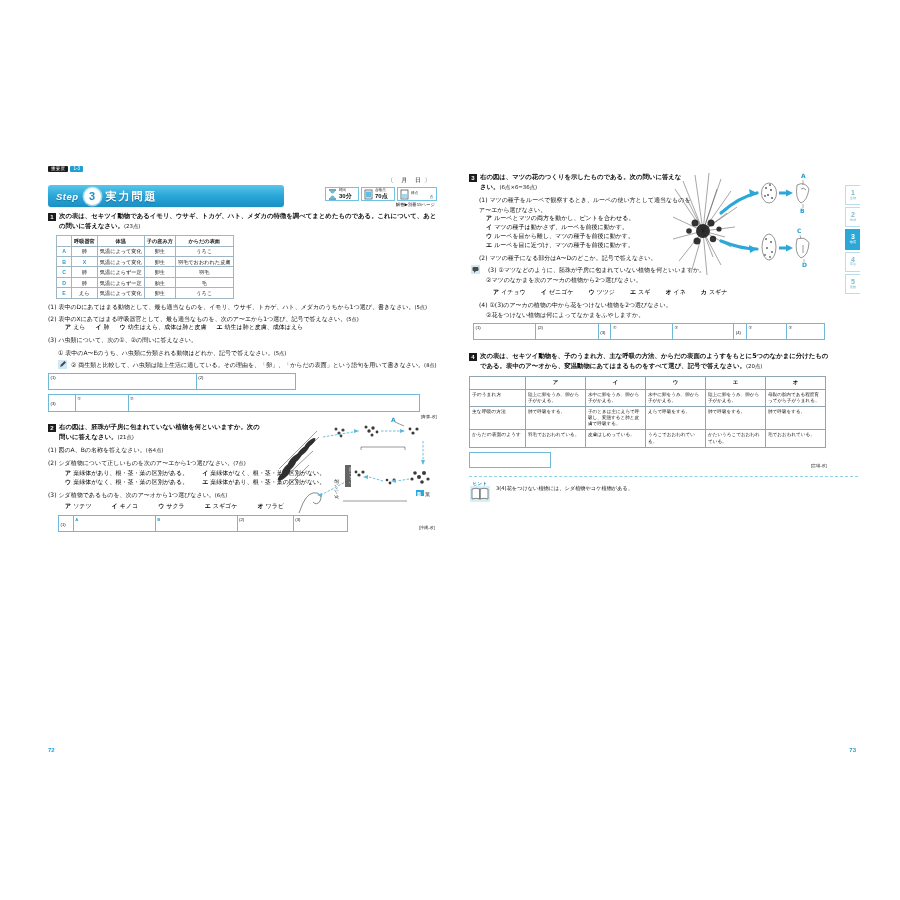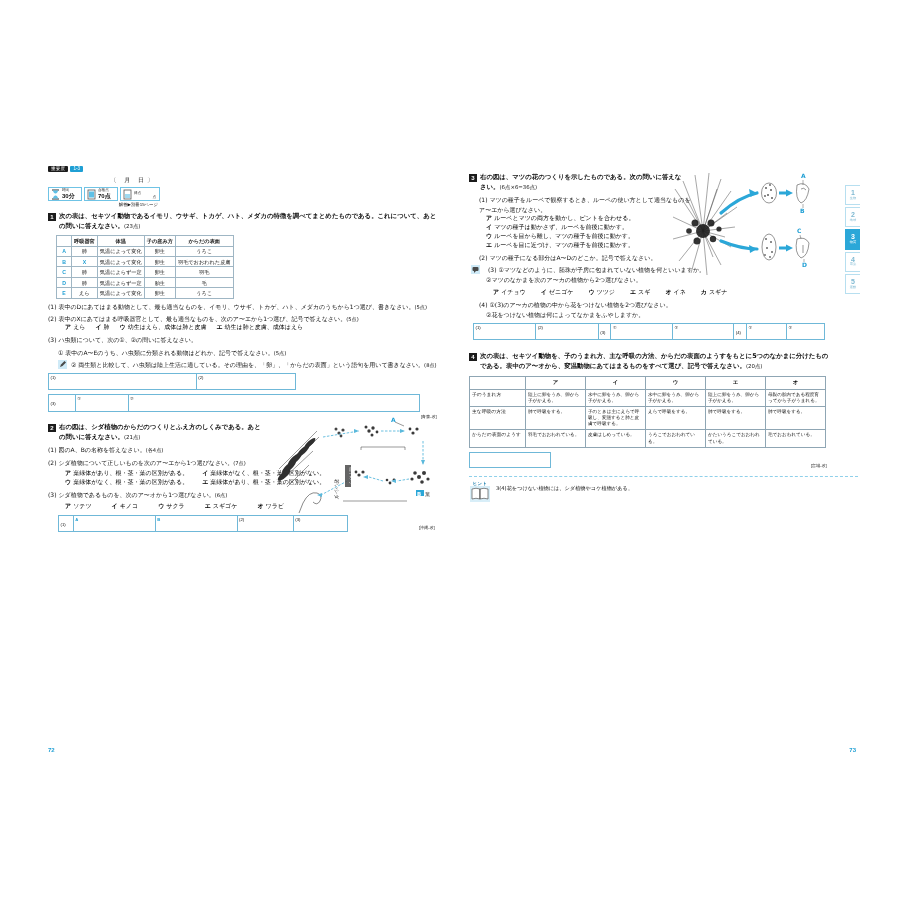--- a/index.html
+++ b/index.html
@@ -346,20 +346,25 @@
   <div class="spread">
 
     <div class="page-half left">
 
       <div class="chip-row">
         <span class="chip-dark">重要度</span>
         <span class="chip-blue">1-3</span>
       </div>
 
       <div class="header-zone">
+        <div class="banner">
+          <span class="step-word">Step</span>
+          <span class="step-circle">3</span>
+          <span class="banner-title">実力問題</span>
+        </div>
 
         <div style="display:flex;flex-direction:column;align-items:flex-end;">
           <div class="date-line">〔    月    日〕</div>
           <div class="meta-boxes">
 
             <div class="meta-box">
               <span class="meta-ic">
                 <svg width="9" height="11" viewBox="0 0 9 11">
                   <path d="M1 1h7M1 10h7" stroke="#333" stroke-width="1" fill="none"></path>
                   <path d="M2 1.5c0 2.5 2.5 3 2.5 3S7 4 7 1.5z" fill="#5fc0e6"></path>
@@ -617,21 +622,21 @@
             <text transform="translate(76.5,50) rotate(90)" font-size="4.4" fill="#fff" font-family="DejaVu Sans">胞子のう</text>
 
             <path d="M88 30 h44 M88 30 v3 M132 30 v3" stroke="#333" stroke-width=".5" fill="none"></path>
             <path d="M70 84 h64" stroke="#333" stroke-width=".5" fill="none"></path>
           </svg>
         </div>
 
         <div class="qhead" style="width:215px;">
           <span class="qnum">2</span>
           <span class="qtext jp">
-            <span>右の図は、シダ植物のからだのつくりとふえ方のしくみである。あとの問いに答えなさい。</span><span class="pts">(21点)</span>
+            <span>右の図は、胚珠が子房に包まれていない植物を何といいますか。次の問いに答えなさい。</span><span class="pts">(21点)</span>
           </span>
         </div>
 
         <div class="sub jp" style="width:215px;">
           <span>(1)</span>
           <span>図のA、Bの名称を答えなさい。</span><span class="pts">(各4点)</span>
         </div>
 
         <div class="sub jp" style="width:215px;">
           <span>(2)</span>

